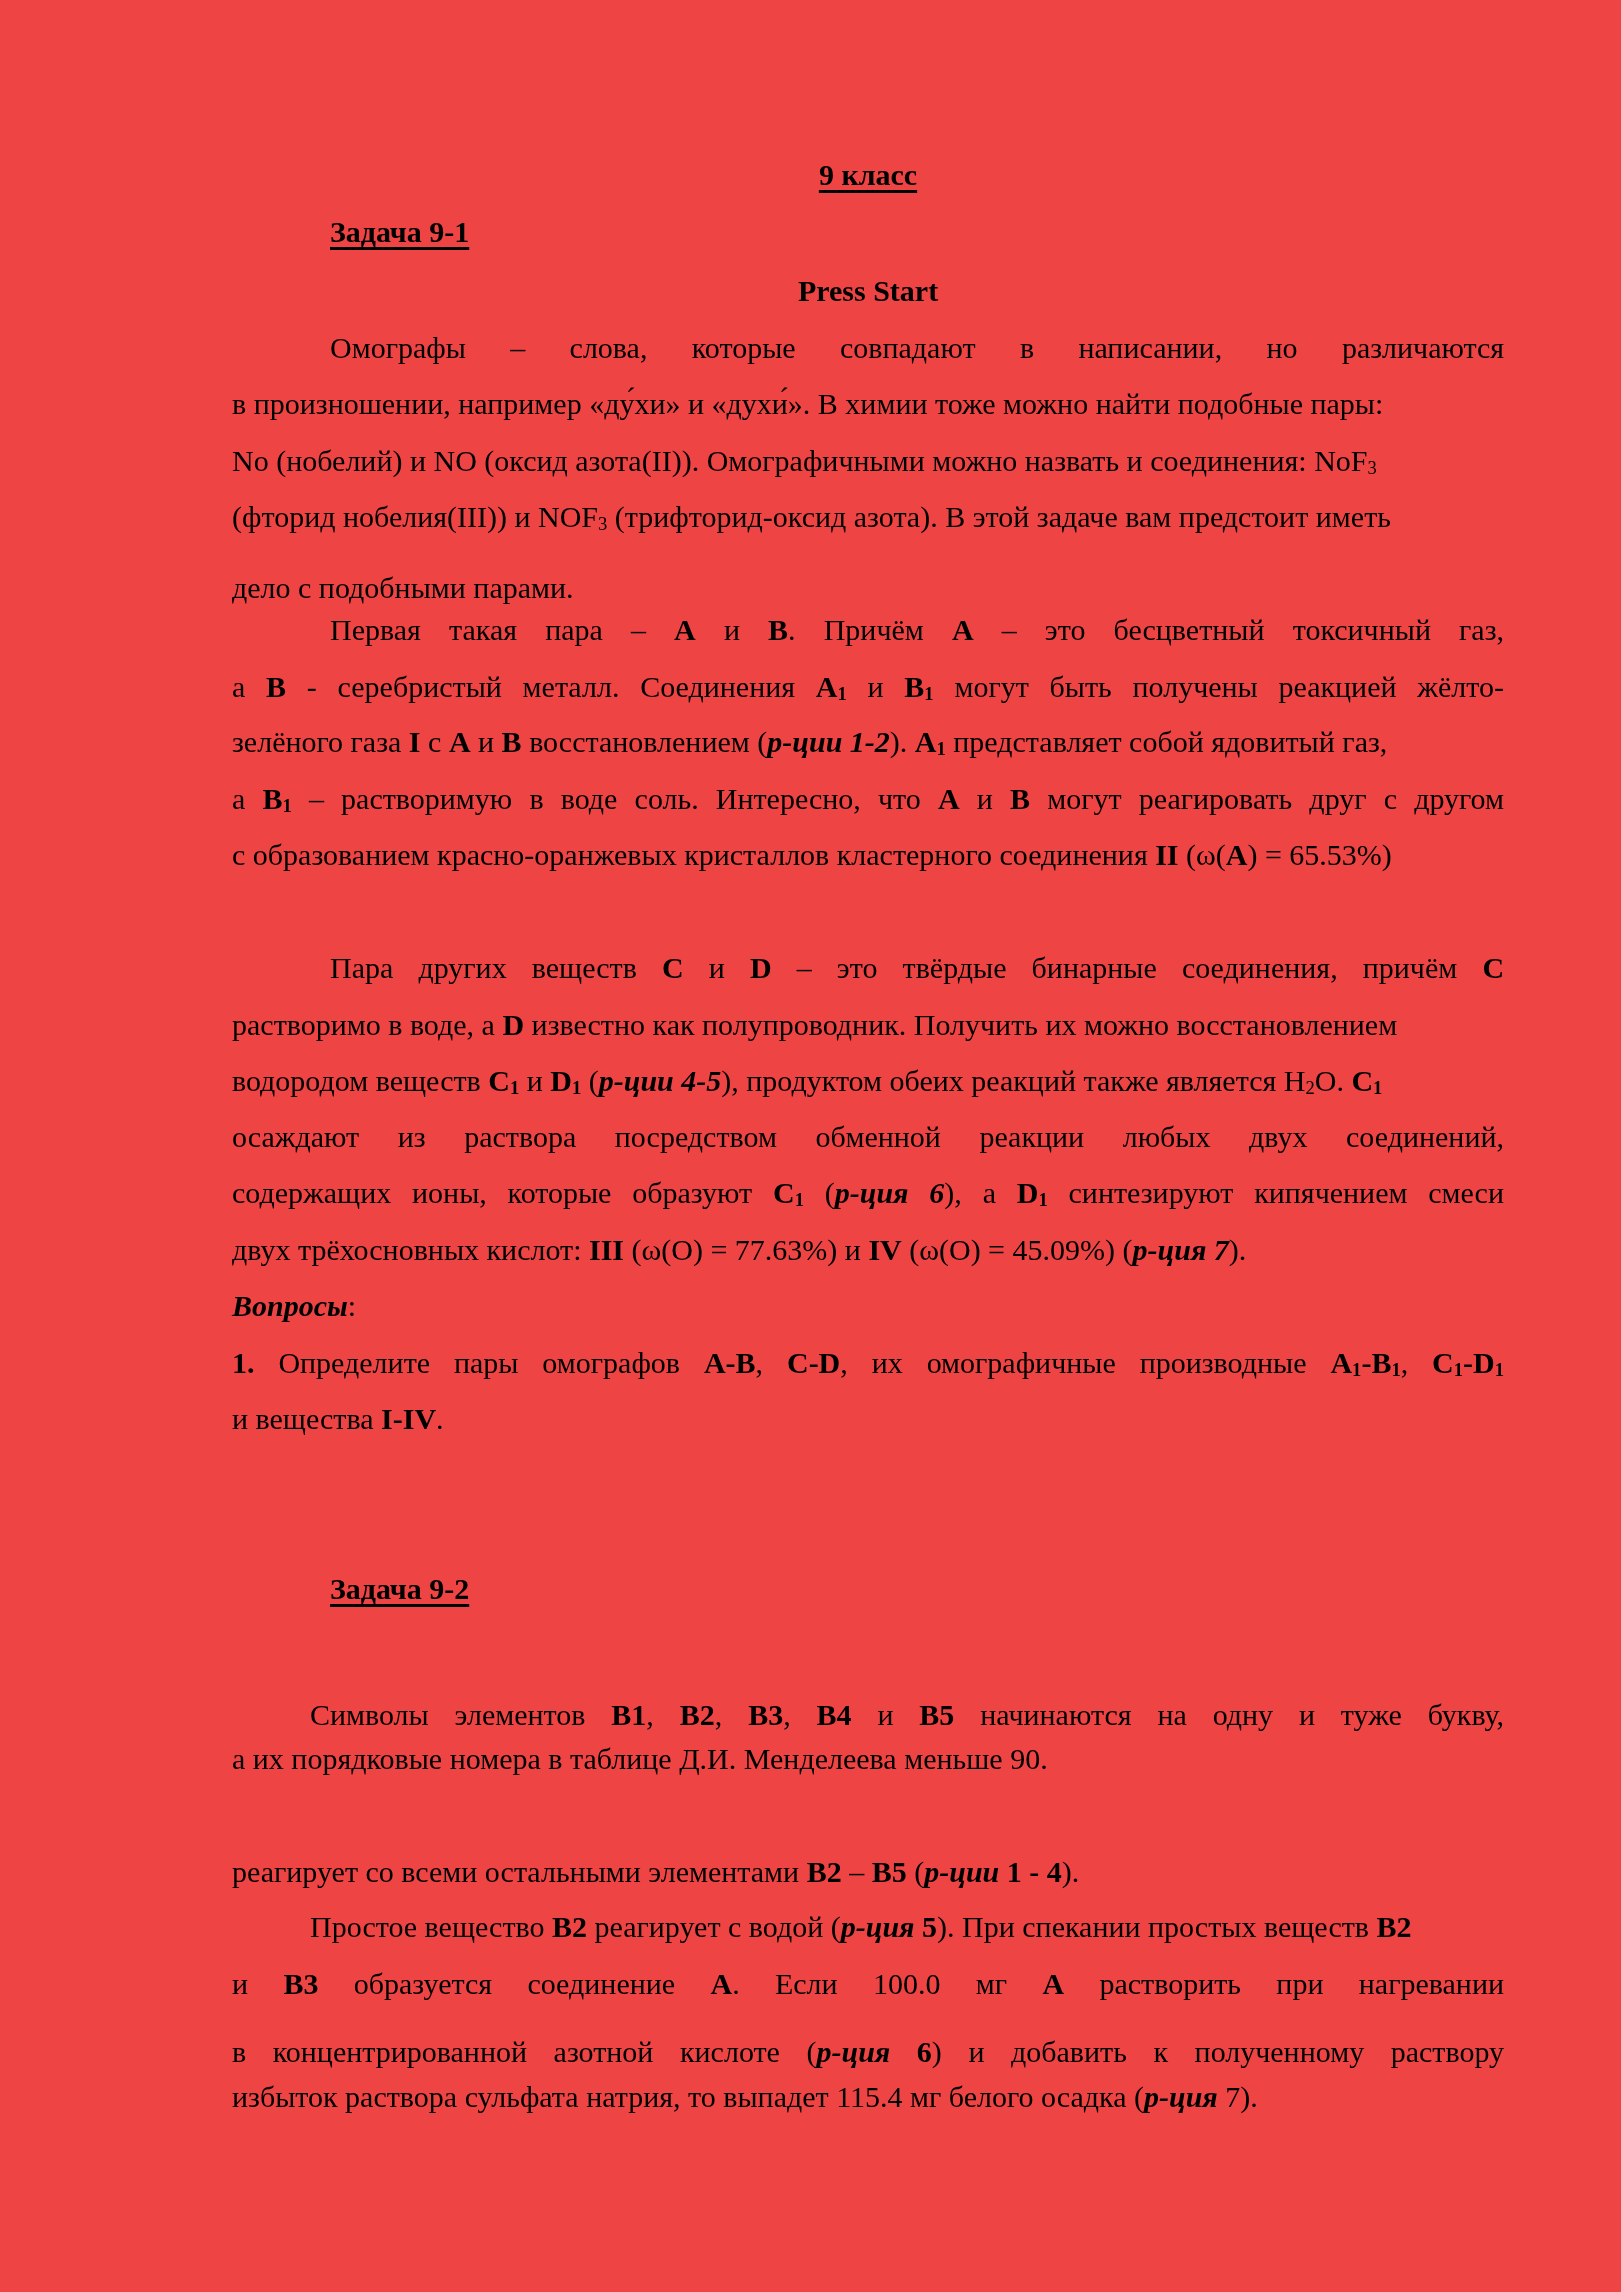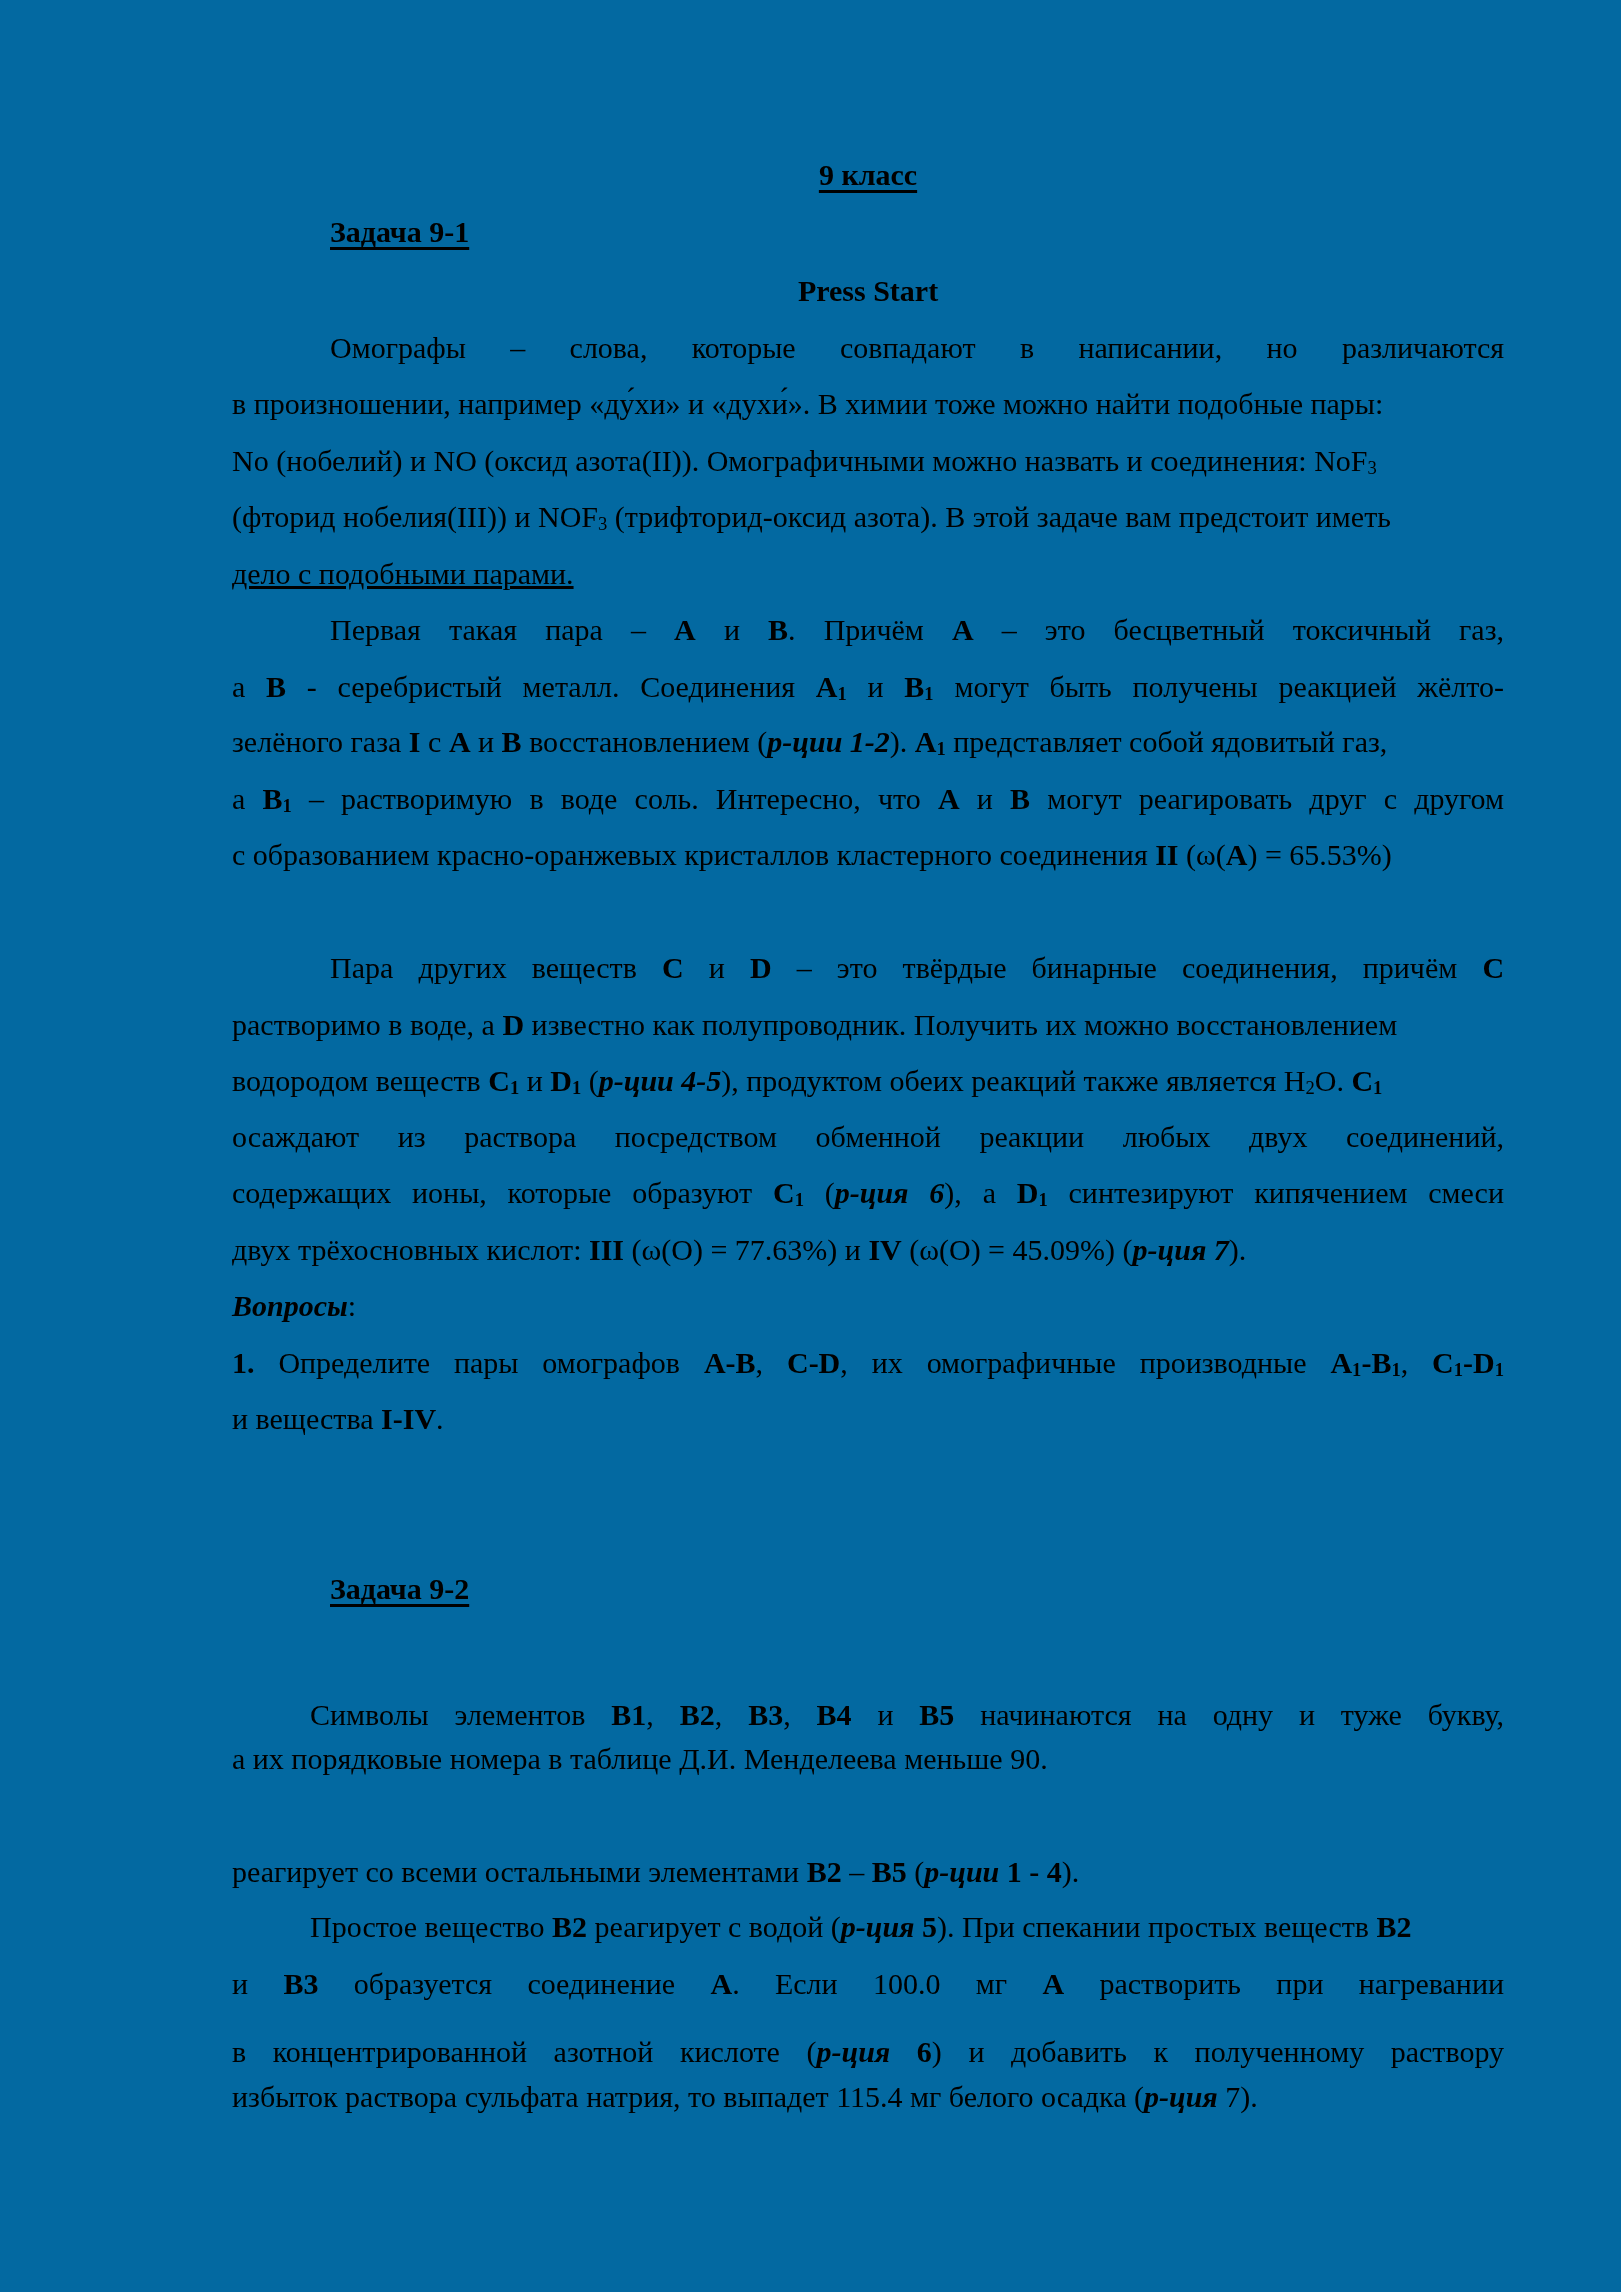--- a/index.html
+++ b/index.html
@@ -1,18 +1,18 @@
 <!DOCTYPE html>
 <html><head>
 <meta charset="utf-8">
 <style>
   html, body { margin: 0; padding: 0; background: #ffffff; }
   body { width: 1621px; height: 2293px; position: relative; overflow: hidden;
          font-family: "Liberation Serif", "DejaVu Serif", serif; color: #000; }
-  .page { position: absolute; left: 0; top: 0; width: 1621px; height: 2293px; background: #0369a1; }
+  .page { position: absolute; left: 0; top: 0; width: 1621px; height: 2293px; background: #ef4444; }
   .line { position: absolute; left: 232px; width: 1272px; font-size: 30px; line-height: 39px;
           white-space: nowrap; }
   .just { text-align: justify; text-align-last: justify; }
   .indent { padding-left: 98px; box-sizing: border-box; }
   .center { text-align: center; left: 232px; width: 1272px; }
   .heading { font-weight: bold; }
   .ul { text-decoration: underline; text-decoration-thickness: 2.9px; text-underline-offset: 4.9px; }
   b { font-weight: bold; }
   .bi { font-weight: bold; font-style: italic; }
   sub { font-size: 0.62em; vertical-align: -0.15em; line-height: 0; }
@@ -30,21 +30,21 @@
     <span class="ul">Задача 9-1</span>
   </div>
   <div class="line just indent" style="top:328px;">
     <span>Омографы</span> <span>–</span> <span>слова,</span> <span>которые</span> <span>совпадают</span> <span>в</span> <span>написании,</span> <span>но</span> <span>различаются</span>
   </div>
 
   <div class="line center heading" style="top:271px;">Press Start</div>
   <div class="line" style="top:384px;">в произношении, например «ду́хи» и «духи́». В химии тоже можно найти подобные пары:</div>
   <div class="line" style="top:441px;"><span>No (нобелий) и NO (оксид азота(II)). Омографичными можно назвать и соединения: NoF</span><sub>3</sub></div>
   <div class="line" style="top:497px;"><span>(фторид нобелия(III)) и NOF</span><sub>3</sub><span> (трифторид-оксид азота). В этой задаче вам предстоит иметь</span></div>
-  <div class="line" style="top:554px;text-decoration:underline;">дело с подобными парами.</div>
+  <div class="line" style="top:568px;">дело с подобными парами.</div>
 
   <div class="line just indent" style="top:610px;">
     <span>Первая такая пара –</span> <b>A</b> <span>и</span> <b>B</b><span>. Причём</span> <b>A</b> <span>– это бесцветный токсичный газ,</span>
   </div>
   <div class="line just" style="top:667px;">
     <span>а</span> <b>B</b> <span>- серебристый металл. Соединения</span> <b><span>A</span><sub>1</sub></b> <span>и</span> <b><span>B</span><sub>1</sub></b> <span>могут быть получены реакцией жёлто-</span>
   </div>
   <div class="line" style="top:722px;">
     <span>зелёного газа</span> <b>I</b> <span>с</span> <b>A</b> <span>и</span> <b>B</b> <span>восстановлением (</span><span class="bi">р-ции 1-2</span><span>).</span> <b><span>A</span><sub>1</sub></b> <span>представляет собой ядовитый газ,</span>
   </div>

